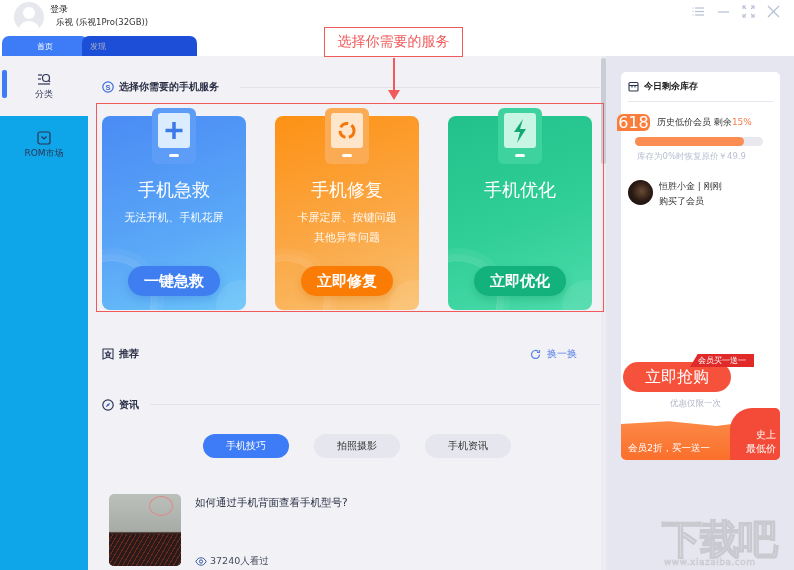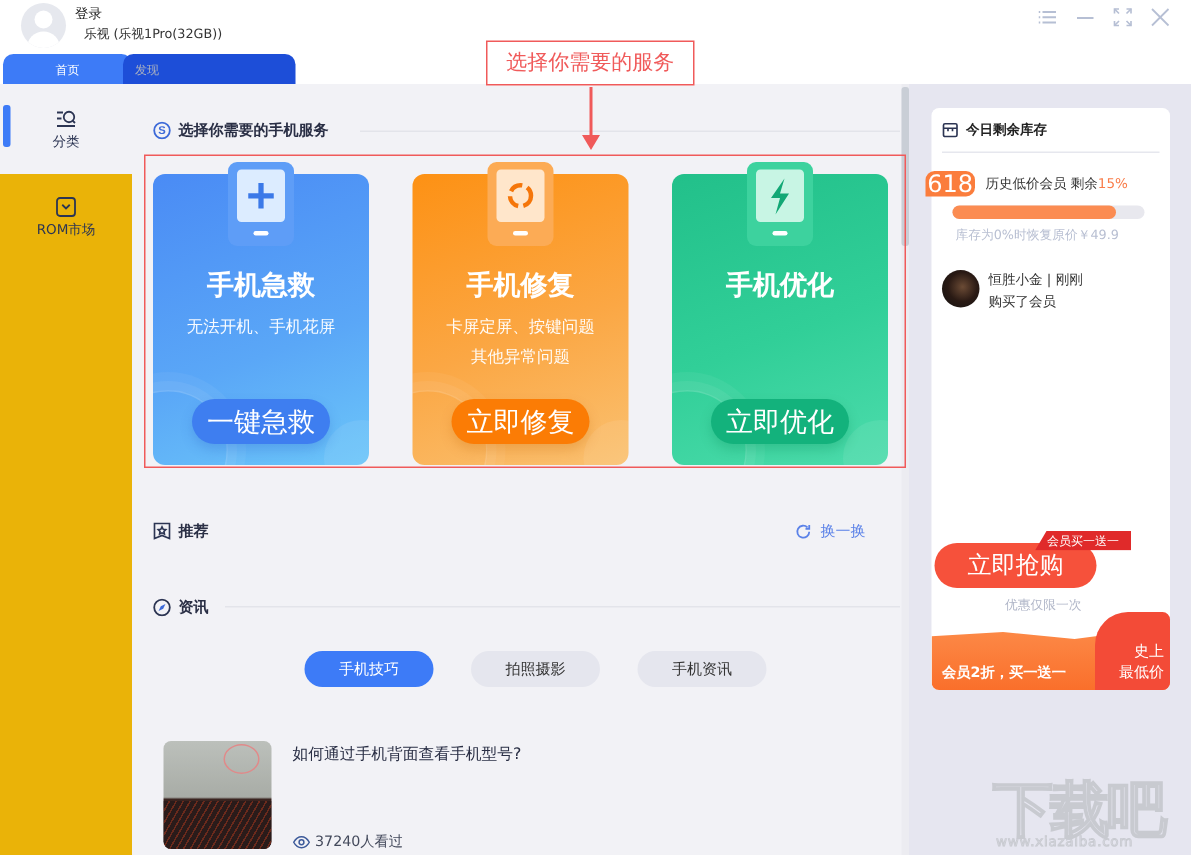--- a/index.html
+++ b/index.html
@@ -7,41 +7,41 @@
 .topbar{position:absolute;left:0;top:0;width:794px;height:56px;background:#fff}
 .avatar{position:absolute;left:14px;top:2px;width:30px;height:30px;border-radius:50%;background:#e6e8ee;overflow:hidden}
 .avatar .hd{position:absolute;left:9px;top:5px;width:12px;height:12px;border-radius:50%;background:#fff}
 .avatar .bd{position:absolute;left:4px;top:19px;width:22px;height:16px;border-radius:11px 11px 0 0;background:#fff}
 .login{position:absolute;left:50px;top:3px;font-size:9px;color:#222}
 .device{position:absolute;left:56px;top:17px;font-size:8.5px;color:#333}
 .tab{position:absolute;top:36px;height:21px;font-size:8px;display:flex;align-items:center;justify-content:center;border-radius:7px 7px 0 0}
 .tab.home{left:2px;width:86px;background:#3d7bf7;color:#fff}
 .tab.disc{left:82px;width:115px;background:#1d4ed8;color:#aab0c0;justify-content:flex-start;padding-left:8px}
 .winctl{position:absolute;top:5px;font-size:13px;color:#b6bfd4;cursor:pointer}
-.sidebar{position:absolute;left:0;top:56px;width:88px;height:514px;background:#eab308}
+.sidebar{position:absolute;left:0;top:56px;width:88px;height:514px;background:#0ea5e9}
 .side-active{position:absolute;left:0;top:0;width:88px;height:60px;background:#f2f2f6}
 .side-bar{position:absolute;left:2px;top:14px;width:5px;height:28px;background:#3d7bf7;border-radius:2px}
 .side-item{position:absolute;left:0;width:88px;text-align:center;font-size:9px;color:#2c3553;cursor:pointer}
 .side-item .ic{display:block;margin:0 auto 2px;width:14px;height:14px}
 .main{position:absolute;left:88px;top:56px;width:518px;height:514px;background:#f2f2f6;overflow:hidden}
 .sec-title{position:absolute;font-size:10px;font-weight:bold;color:#2a2f45;display:flex;align-items:center;gap:5px}
 .sec-line{position:absolute;height:1px;background:#e3e4ea}
 .ann-box{position:absolute;left:324px;top:27px;width:139px;height:30px;border:1.5px solid #f05a5a;background:#fff;color:#f05a5a;font-family:"DejaVu Serif","Liberation Serif",serif;font-size:14px;display:flex;align-items:center;justify-content:center;z-index:5}
 .ann-line{position:absolute;left:393px;top:58px;width:1.5px;height:34px;background:#f05a5a;z-index:5}
 .ann-head{position:absolute;left:388px;top:90px;width:0;height:0;border-left:6px solid transparent;border-right:6px solid transparent;border-top:10px solid #f05a5a;z-index:5}
 .ann-rect{position:absolute;left:96px;top:103px;width:508px;height:209px;border:1.5px solid #f05a5a;z-index:4;pointer-events:none}
 .card{position:absolute;top:116px;width:144px;height:194px;border-radius:8px;color:#fff;text-align:center;overflow:hidden}
 .card.blue{left:102px;background:linear-gradient(160deg,#4a8bf5 0%,#5aa7f7 60%,#6cc6f9 100%)}
 .card.orange{left:275px;background:linear-gradient(160deg,#fd9114 0%,#fba744 55%,#fac171 100%)}
 .card.green{left:448px;background:linear-gradient(160deg,#22c08a 0%,#31cf98 55%,#4ddcac 100%)}
 .card .deco{position:absolute;left:-30px;bottom:-30px;width:80px;height:80px;border-radius:50%;border:1px solid rgba(255,255,255,.18);box-shadow:0 0 0 6px rgba(255,255,255,.06),0 0 0 12px rgba(255,255,255,.05)}
 .card .deco2{position:absolute;right:-20px;bottom:-20px;width:50px;height:50px;border-radius:50%;background:rgba(255,255,255,.08)}
-.card .title{position:absolute;top:62px;width:100%;font-size:18px;font-weight:bold}
+.card .title{position:absolute;top:62px;width:100%;font-size:18px;font-weight:normal}
 .card .desc{position:absolute;top:92px;width:100%;font-size:11px;line-height:20px;color:rgba(255,255,255,.95)}
-.card .btn{position:absolute;left:26px;top:150px;width:92px;height:30px;border-radius:15px;font-size:18px;font-weight:normal;display:flex;align-items:center;justify-content:center;cursor:pointer;color:#fff}
+.card .btn{position:absolute;left:26px;top:150px;width:92px;height:30px;border-radius:15px;font-size:15px;font-weight:bold;display:flex;align-items:center;justify-content:center;cursor:pointer;color:#fff}
 .card.blue .btn{background:#3e7ef0;box-shadow:0 4px 8px rgba(40,90,200,.25)}
 .card.orange .btn{background:#fb7c05;box-shadow:0 4px 8px rgba(200,100,0,.25)}
 .card.green .btn{background:#13b27c;box-shadow:0 4px 8px rgba(0,130,80,.25)}
 .phone{position:absolute;top:108px;width:44px;height:56px;border-radius:6px;z-index:3}
 .phone .scr{position:absolute;left:6px;top:5px;width:32px;height:35px;border-radius:3px}
 .phone .bar{position:absolute;left:17px;top:46px;width:10px;height:3px;border-radius:2px;background:#fff}
 .ph-blue{left:152px;background:#5e9df7}
 .ph-blue .scr{background:#dcecff}
 .ph-orange{left:325px;background:#fcab55}
 .ph-orange .scr{background:#ffe6cb}
@@ -69,21 +69,21 @@
 .progress .fill{height:100%;border-radius:5px;background:#fb8c52}
 .restore{position:absolute;left:637px;top:151px;font-size:8.5px;color:#b8bfd2}
 .buyer-av{position:absolute;left:628px;top:180px;width:25px;height:25px;border-radius:50%;background:radial-gradient(circle at 55% 45%,#6b4b35 0%,#2a1a14 50%,#111 100%)}
 .buyer-name{position:absolute;left:659px;top:180px;font-size:9px;color:#333}
 .buyer-act{position:absolute;left:659px;top:195px;font-size:9px;color:#333}
 .buy-btn{position:absolute;left:623px;top:362px;width:108px;height:30px;border-radius:15px;background:#f6513b;color:#fff;font-size:16px;display:flex;align-items:center;justify-content:center;cursor:pointer}
 .buy-tag{position:absolute;left:690px;top:354px;width:64px;height:13px;background:#e02a2a;color:#fff;font-size:8px;display:flex;align-items:center;justify-content:center;clip-path:polygon(12% 0,100% 0,100% 100%,0 100%);z-index:2}
 .limit{position:absolute;left:670px;top:398px;font-size:8.5px;color:#b0b6c8}
 .rc-bottom{position:absolute;left:621px;top:414px;width:159px;height:46px;background:linear-gradient(180deg,#fd8d4b,#fa6f2b);clip-path:polygon(0 22%,30% 16%,60% 26%,100% 8%,100% 100%,0 100%);border-radius:0 0 5px 5px}
 .rc-bottom2{position:absolute;left:730px;top:408px;width:50px;height:52px;background:#f34b37;border-radius:22px 5px 5px 0}
-.rc-bt-text{position:absolute;left:628px;top:442px;font-size:9.5px;color:#fff;font-weight:bold}
+.rc-bt-text{position:absolute;left:628px;top:442px;font-size:9.5px;color:#fff;font-weight:normal}
 .rc-low{position:absolute;left:736px;top:428px;width:40px;font-size:10px;color:#fff;text-align:right;line-height:14px}
 .watermark{position:absolute;left:662px;top:512px;font-size:40px;color:rgba(255,255,255,.0);-webkit-text-stroke:1.2px #c8cad0;font-weight:bold;letter-spacing:-2px;pointer-events:none}
 .wm-url{position:absolute;left:664px;top:557px;font-size:9px;color:rgba(255,255,255,.0);-webkit-text-stroke:.6px #c8cad0;letter-spacing:.5px;pointer-events:none}
 </style>
 </head>
 <body>
 
 <div class="topbar">
   <div class="avatar">
       <div class="hd"></div>

